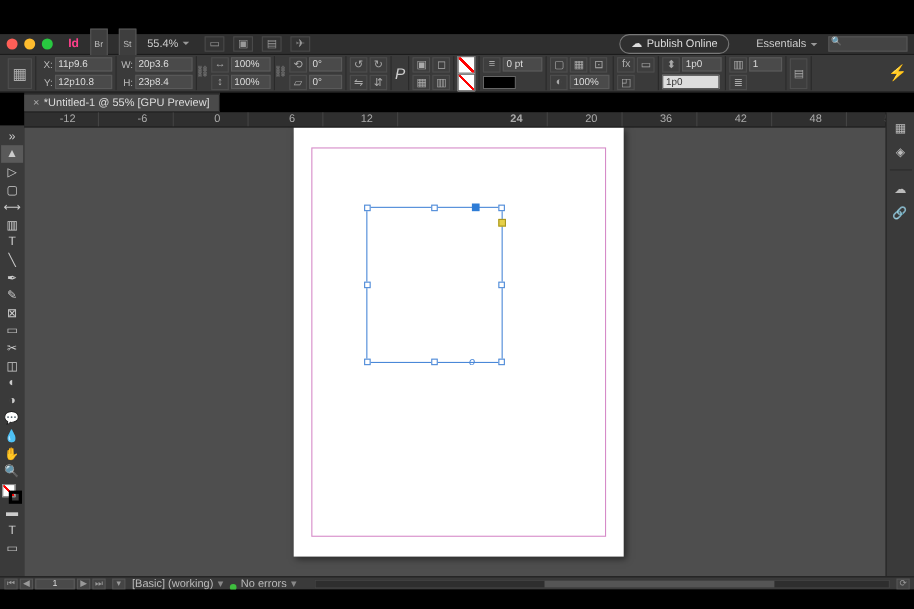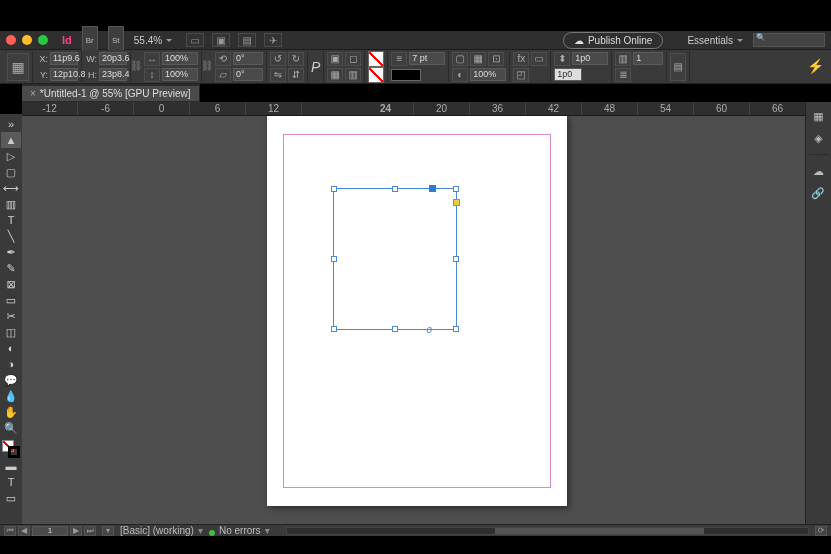--- a/index.html
+++ b/index.html
@@ -25,21 +25,21 @@
 .workspace::after { content: ''; border-top: 3px solid #999; border-left: 3px solid transparent; border-right: 3px solid transparent; }
 .search { margin-left: 10px; margin-right: 6px; width: 72px; height: 14px; background: #444; border: 1px solid #555; position: relative; }
 .search::before { content: '🔍'; position: absolute; left: 2px; top: -1px; font-size: 8px; color: #888; }
 
 
 .ctrlbar { position: absolute; top: 50px; left: 0; right: 0; height: 34px; background: #3a3a3a; border-bottom: 1px solid #222; display: flex; align-items: stretch; padding: 1px 4px; }
 .ctrl-group { display: flex; flex-direction: column; justify-content: center; gap: 1px; padding: 0 3px; border-right: 1px solid #2a2a2a; }
 .ctrl-row { display: flex; align-items: center; gap: 2px; height: 15px; }
 .lbl { color: #bbb; font-size: 9px; width: 12px; text-align: right; }
 .field { background: #4a4a4a; border: 1px solid #5a5a5a; color: #ddd; font-size: 9px; height: 13px; padding: 0 2px; line-height: 11px; }
-.f40 { width: 28px; } .f36 { width: 36px; } .f30 { width: 30px; }
+.f40 { width: 52px; } .f36 { width: 36px; } .f30 { width: 30px; }
 .link-icon { width: 10px; height: 28px; display: flex; align-items: center; justify-content: center; color: #888; }
 .ic-btn { width: 16px; height: 14px; background: #3e3e3e; border: 1px solid #4e4e4e; display: flex; align-items: center; justify-content: center; color: #aaa; cursor: pointer; }
 .no-fill { width: 16px; height: 16px; border: 1px solid #666; position: relative; background: #fff; }
 .no-fill::after { content: ''; position: absolute; inset: 0; background: linear-gradient(to top right, transparent 45%, red 45%, red 55%, transparent 55%); }
 .stroke-swatch { width: 30px; height: 12px; background: #000; border: 1px solid #666; }
 .bolt { position: absolute; right: 6px; top: 58px; color: #ffcc66; font-size: 14px; cursor: pointer; }
 
 
 .doctab { position: absolute; top: 84px; left: 22px; height: 18px; background: #2b2b2b; display: flex; align-items: center; }
 .tab { background: #4a4a4a; padding: 2px 8px; color: #ddd; font-size: 9px; display: flex; align-items: center; gap: 4px; border-right: 1px solid #222; }
@@ -195,21 +195,21 @@
     <div class="ctrl-row">
         <div class="no-fill"></div>
       </div>
     <div class="ctrl-row">
         <div class="no-fill"></div>
       </div>
   </div>
   <div class="ctrl-group">
     <div class="ctrl-row">
         <span class="ic-btn">≡</span>
-        <div class="field f36">7 pt</div>
+        <div class="field f36">0 pt</div>
       </div>
     <div class="ctrl-row">
         <div class="stroke-swatch"></div>
       </div>
   </div>
   <div class="ctrl-group">
     <div class="ctrl-row">
         <div class="ic-btn">▢</div>
         <div class="ic-btn">▦</div>
         <div class="ic-btn">⊡</div>
@@ -252,21 +252,21 @@
 </div>
 <div class="bolt">⚡</div>
 
 <div class="doctab">
   <div class="tab">
     <span class="tab-close">×</span>
     <span>*Untitled-1 @ 55% [GPU Preview]</span>
   </div>
 </div>
 
-<div class="hruler" id="hruler" style="padding-left: 0px;">
+<div class="hruler" id="hruler" style="padding-left: 12px; gap: 12px;">
     <div class="tick" style="width: 56px;">
       <span>-12</span>
     </div>
     <div class="tick" style="width: 56px;">
       <span>-6</span>
     </div>
     <div class="tick" style="width: 56px;">
       <span>0</span>
     </div>
     <div class="tick" style="width: 56px;">

